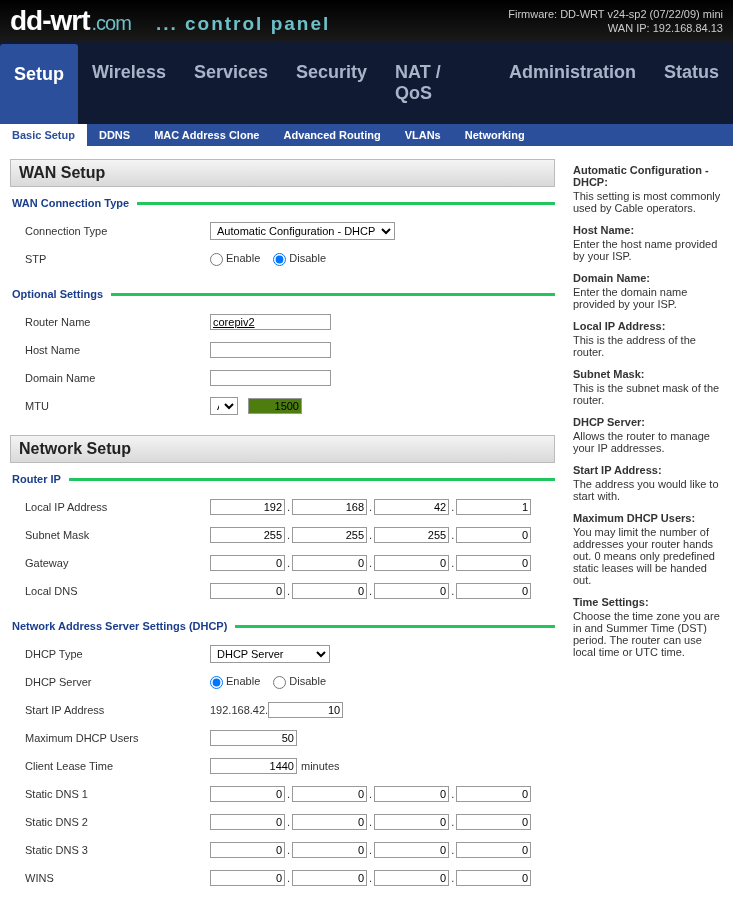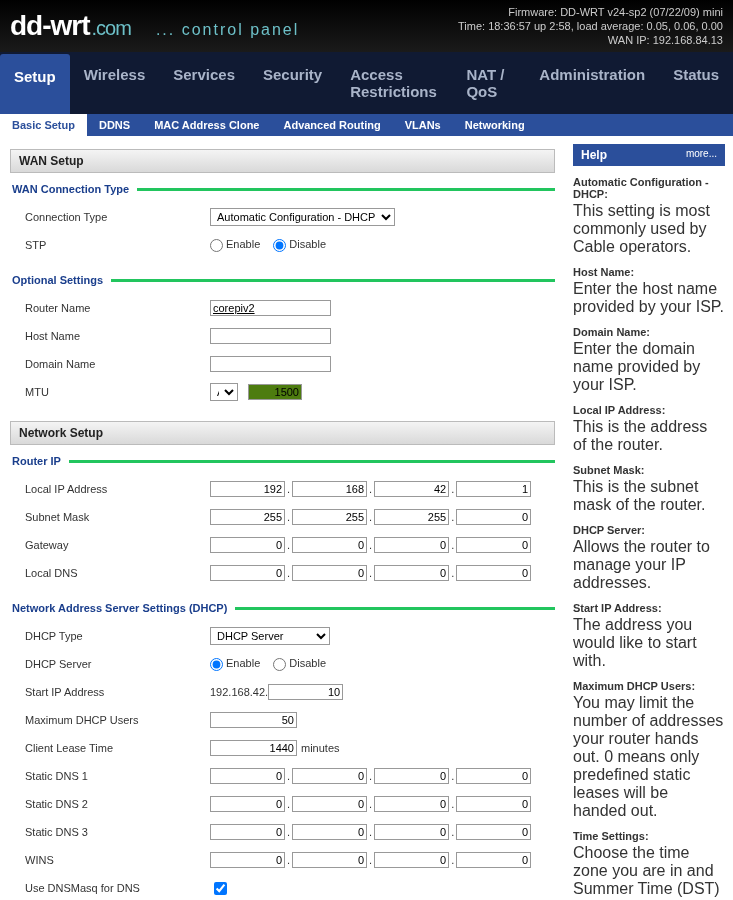--- a/index.html
+++ b/index.html
@@ -1,69 +1,67 @@
 <!DOCTYPE html>
 <html><head>
 <meta charset="utf-8">
 <style>
   body { margin:0; font-family: Arial, Helvetica, sans-serif; font-size:11px; background:#fff; color:#333; width:733px; }
   .header { background: linear-gradient(#000 0%, #1a1a1a 100%); color:#cfd6dd; padding:5px 10px; display:flex; justify-content:space-between; align-items:center; }
   .logo { font-family: "Arial Narrow", Arial, sans-serif; letter-spacing:-1px; font-size:28px; color:#fff; font-weight:bold; display:flex; align-items:baseline;}
   .logo .com { color:#6dc0c8; font-size:20px; font-weight:normal; margin-left:2px;}
-  .logo .cp { color:#6dc0c8; font-size:16px; font-weight:normal; margin-left:25px; letter-spacing:2px;}
+  .logo .cp { color:#6dc0c8; font-size:19px; font-weight:bold; margin-left:25px; letter-spacing:2px;}
   .hinfo { text-align:right; font-size:11px; line-height:14px; color:#ccc;}
   .tabs { background:#101a33; display:flex; }
-  .tabs div { padding:14px 14px; color:#a9b4c9; font-size:15px; font-weight:bold; cursor:pointer;}
+  .tabs div { padding:20px 14px; color:#a9b4c9; font-size:18px; font-weight:bold; cursor:pointer;}
   .tabs .active { background:#2b4f9b; color:#fff; border-radius:3px 3px 0 0; margin-top:2px;}
   .subtabs { background:#2b4f9b; display:flex; padding:0; }
   .subtabs div { padding:5px 12px; color:#fff; font-size:11px; font-weight:bold; cursor:pointer;}
   .subtabs .active { background:#fff; color:#2b4f9b; }
   .main { display:flex; }
   .content { width:565px; padding:8px 10px; box-sizing:border-box;}
   .side { width:168px; padding:8px 8px; box-sizing:border-box;}
-  h2.section { background: linear-gradient(#f4f4f4,#d9d9d9); border:1px solid #bbb; padding:4px 8px; margin:5px 0 8px 0; font-size:12px; font-weight:bold; color:#222;}
+  h2.section { background: linear-gradient(#f4f4f4,#d9d9d9); border:1px solid #bbb; padding:4px 8px; margin:5px 0 8px 0; font-size:16px; font-weight:bold; color:#222;}
   fieldset { border:none; border-top:3px solid #22c55e; margin:10px 0 15px 0; padding:8px 0 0 0;}
   legend { color:#1a3e8c; font-weight:bold; font-size:11px; padding-right:8px;}
   .row { display:flex; align-items:center; padding:3px 0 3px 15px; min-height:22px;}
   .row label { width:185px; color:#333;}
   select, input[type=text] { font-size:11px; padding:1px 2px; border:1px solid #999; background:#fff;}
   input[type=text].num { width:28px; text-align:right;padding-left:43px;}
   input[type=text].txt { width:115px;text-decoration:underline;}
   input[type=text].ro { background:#4d7c0f; width:48px; text-align:right;}
   .ipdots { margin:0 2px;}
   .helpbar { background:#2b4f9b; color:#fff; font-weight:bold; font-size:12px; padding:4px 8px; display:flex; justify-content:space-between;}
   .side dl { margin:8px 0;}
   .side dt { font-weight:bold; margin-top:10px; font-size:11px;}
-  .side dd { margin:2px 0 0 0; font-size:16px; color:#333;}
+  .side dd { margin:2px 0 0 0; font-size:11px; color:#333;}
   .radios input { margin:0 3px 0 10px; vertical-align:middle;}
   .radios input:first-child { margin-left:0;}
   .after { margin-left:4px;}
 </style>
 </head>
 <body>
 
 <div class="header">
   <div class="logo">
     <span>dd-wrt</span>
     <span class="com">.com</span>
     <span class="cp">... control panel</span>
   </div>
   <div class="hinfo">
     <div>Firmware: DD-WRT v24-sp2 (07/22/09) mini</div>
-    <div>Time: 18:36:57 up 2:58, load average: 0.05, 0.06, 0.00</div>
     <div>WAN IP: 192.168.84.13</div>
   </div>
 </div>
 
 <div class="tabs" id="maintabs">
     <div class="active">Setup</div>
     <div>Wireless</div>
     <div>Services</div>
     <div>Security</div>
-    <div>Access Restrictions</div>
     <div>NAT / QoS</div>
     <div>Administration</div>
     <div>Status</div>
   </div>
 <div class="subtabs" id="subtabs">
     <div class="active">Basic Setup</div>
     <div>DDNS</div>
     <div>MAC Address Clone</div>
     <div>Advanced Routing</div>
     <div>VLANs</div>
@@ -185,24 +183,20 @@
           <label>Use DNSMasq for DHCP</label>
         <input type="checkbox" checked="" style="">
         </div>
       <div class="row">
         </div>
     </fieldset>
 
   </div>
 
   <div class="side">
-    <div class="helpbar">
-      <span>Help</span>
-      <span style="font-weight:normal;font-size:10px;cursor:pointer;">more...</span>
-    </div>
     <dl id="helpitems">
         <dt>Automatic Configuration - DHCP:</dt>
         <dd>This setting is most commonly used by Cable operators.</dd>
         <dt>Host Name:</dt>
         <dd>Enter the host name provided by your ISP.</dd>
         <dt>Domain Name:</dt>
         <dd>Enter the domain name provided by your ISP.</dd>
         <dt>Local IP Address:</dt>
         <dd>This is the address of the router.</dd>
         <dt>Subnet Mask:</dt>

